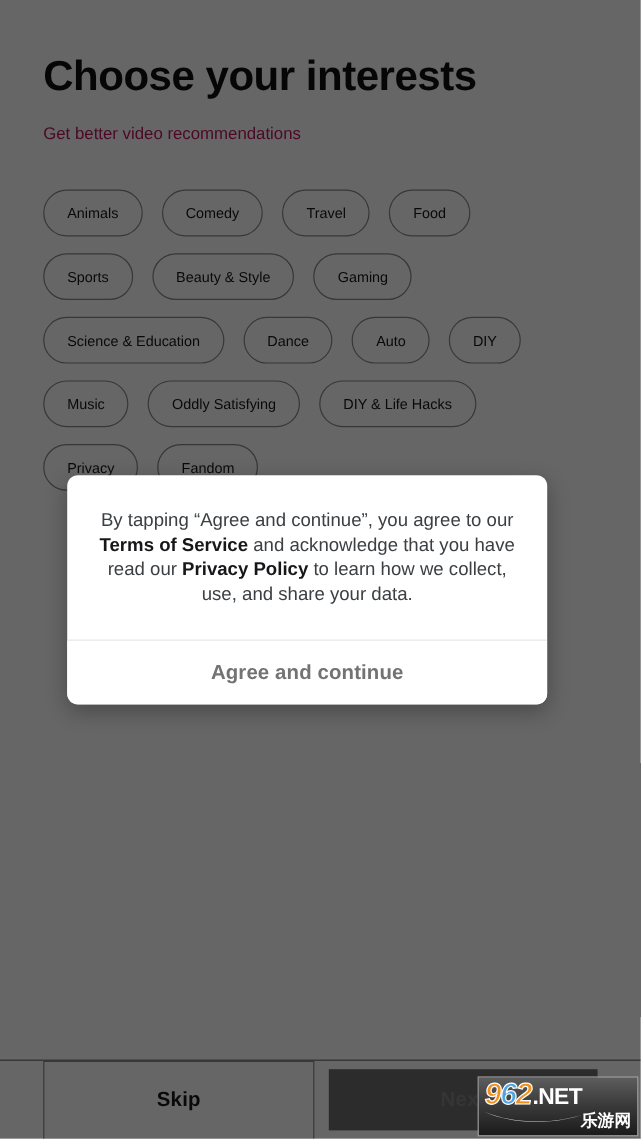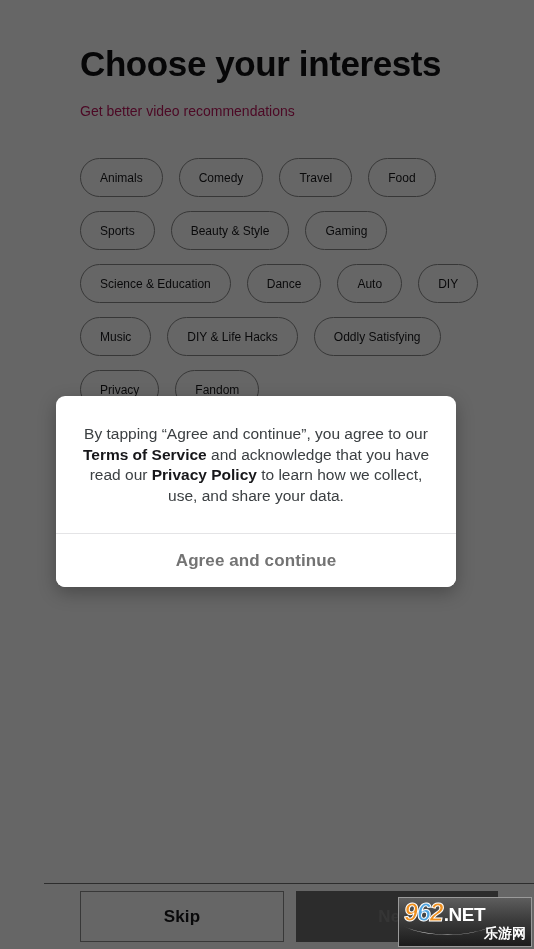--- a/index.html
+++ b/index.html
@@ -16,21 +16,20 @@
     position: relative;
   }
 
   
   #app-screen {
     position: absolute;
     inset: 0;
     background: #ffffff;
     display: flex;
     flex-direction: column;
-    margin-left: 44px;
   }
 
   
   #status-bar {
     height: 32px;
     flex: 0 0 32px;
     display: flex;
     align-items: center;
     justify-content: space-between;
     padding: 0 14px 0 12px;
@@ -95,21 +94,21 @@
     flex: 0 0 66px;
     height: 66px;
     border-top: 1px solid #727272;
     display: flex;
     align-items: center;
     gap: 12px;
     padding: 0 36px;
   }
   #skip-button {
     flex: 1 1 0;
-    height: 51px;
+    height: 66px;
     border: 1px solid #8d8d8d;
     background: transparent;
     font-family: inherit;
     font-size: 17px;
     font-weight: bold;
     color: #17171a;
     letter-spacing: 0.2px;
   }
   #next-button {
     flex: 1 1 0;
@@ -260,22 +259,22 @@
       <div class="chip">Gaming</div>
     </div>
     <div class="chip-row">
       <div class="chip">Science &amp; Education</div>
       <div class="chip">Dance</div>
       <div class="chip">Auto</div>
       <div class="chip">DIY</div>
     </div>
     <div class="chip-row">
       <div class="chip">Music</div>
+      <div class="chip">Oddly Satisfying</div>
       <div class="chip">DIY &amp; Life Hacks</div>
-      <div class="chip">Oddly Satisfying</div>
     </div>
     <div class="chip-row">
       <div class="chip">Privacy</div>
       <div class="chip">Fandom</div>
     </div>
   </div>
 
   <div id="bottom-bar">
     <button id="skip-button">Skip</button>
     <button id="next-button">Next</button>

